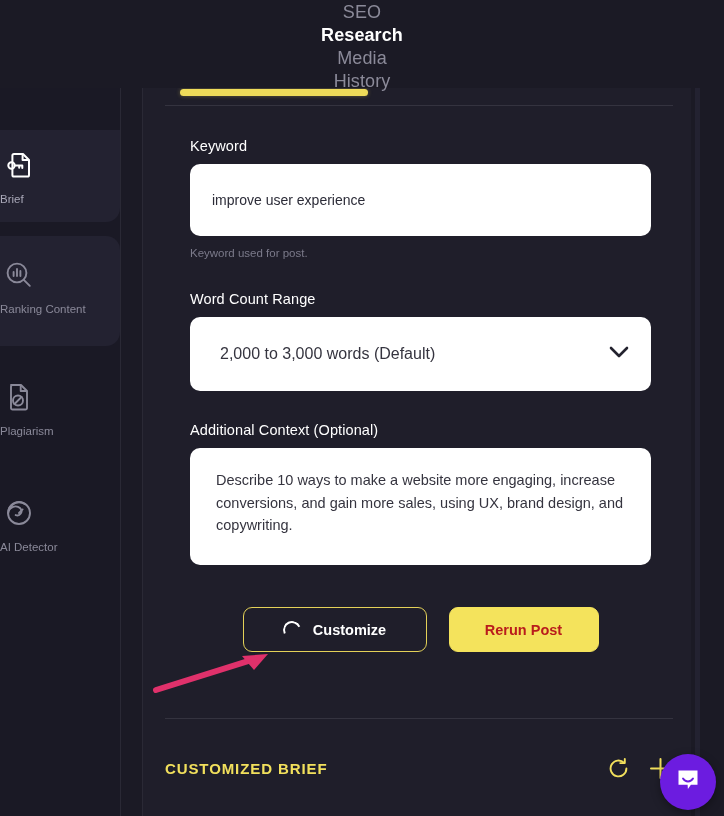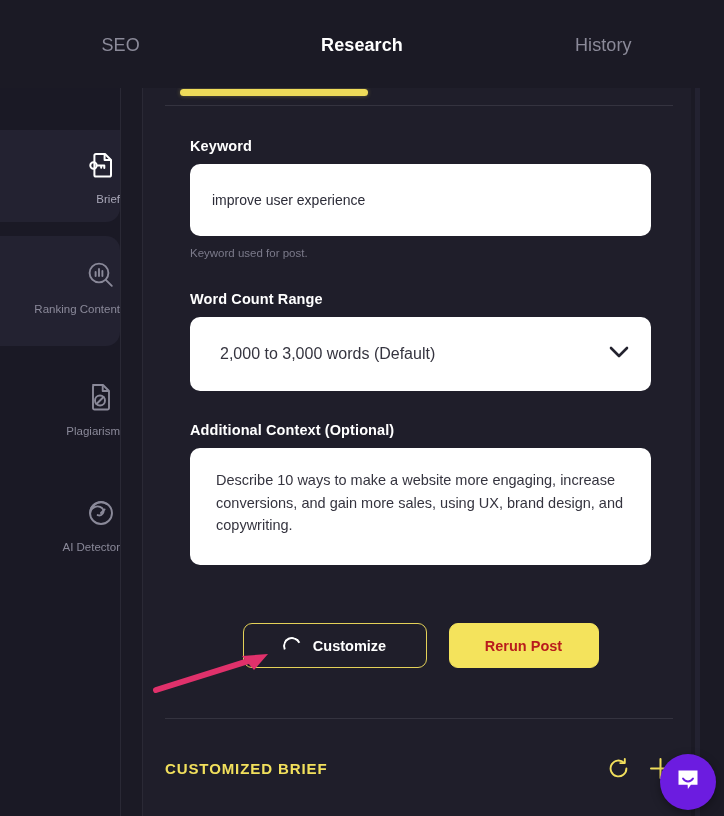--- a/index.html
+++ b/index.html
@@ -23,20 +23,21 @@
 
   
   .topnav {
     position: absolute;
     left: 0; top: 0;
     width: 724px; height: 88px;
     background: #1b1a25;
     display: flex;
     align-items: center;
     z-index: 20;
+    flex-direction: column;
   }
   .tab {
     flex: 1 1 0;
     text-align: center;
     font-size: 18px;
     letter-spacing: .1px;
     color: #8b8a99;
     padding-top: 2px;
     cursor: pointer;
     user-select: none;
@@ -73,21 +74,21 @@
     border-bottom-right-radius: 14px;
   }
   .side-group.g1 { top: 42px; height: 92px; border-top-right-radius: 0; }
   .side-group.g2 { top: 148px; height: 110px; }
   .side-item {
     position: absolute;
     left: 0;
     width: 120px;
     display: flex;
     flex-direction: column;
-    align-items: flex-end;
+    align-items: flex-start;
     cursor: pointer;
     user-select: none;
     z-index: 9;
   }
   .side-item .ico {
     width: 38px; height: 38px;
     display: flex; align-items: center; justify-content: center;
   }
   .side-item .lbl {
     margin-top: 7px;
@@ -123,21 +124,21 @@
   }
 
   .form {
     position: absolute;
     left: 47px; top: 50px;
     width: 461px;
   }
 
   .field-label {
     font-size: 14.5px;
-    font-weight: bold;
+    font-weight: normal;
     color: #ffffff;
     letter-spacing: .1px;
     margin-bottom: 10px;
   }
   .input-box {
     width: 461px;
     background: #ffffff;
     border-radius: 10px;
     color: #2c2c38;
     font-size: 14px;
@@ -177,21 +178,21 @@
     margin-top: 11px;
   }
   .gap-a { height: 32px; }
   .gap-b { height: 31px; }
 
   
   .btn-row {
     display: flex;
     justify-content: center;
     gap: 22px;
-    margin-top: 58px;
+    margin-top: 42px;
   }
   .btn {
     height: 45px;
     border-radius: 9px;
     display: flex;
     align-items: center;
     justify-content: center;
     gap: 12px;
     font-size: 14.5px;
     font-weight: bold;
@@ -278,20 +279,21 @@
   }
 </style>
 </head>
 <body>
 
 <div id="app">
 
   <div class="topnav">
     <div class="tab">SEO</div>
     <div class="tab active">Research</div>
+    <div class="tab">Media</div>
     <div class="tab">History</div>
   </div>
 
   <div class="corner-panel"></div>
 
   <div class="sidebar">
     <div class="side-group g1"></div>
     <div class="side-group g2"></div>
 
     <div class="side-item active" style="top:58px;">

